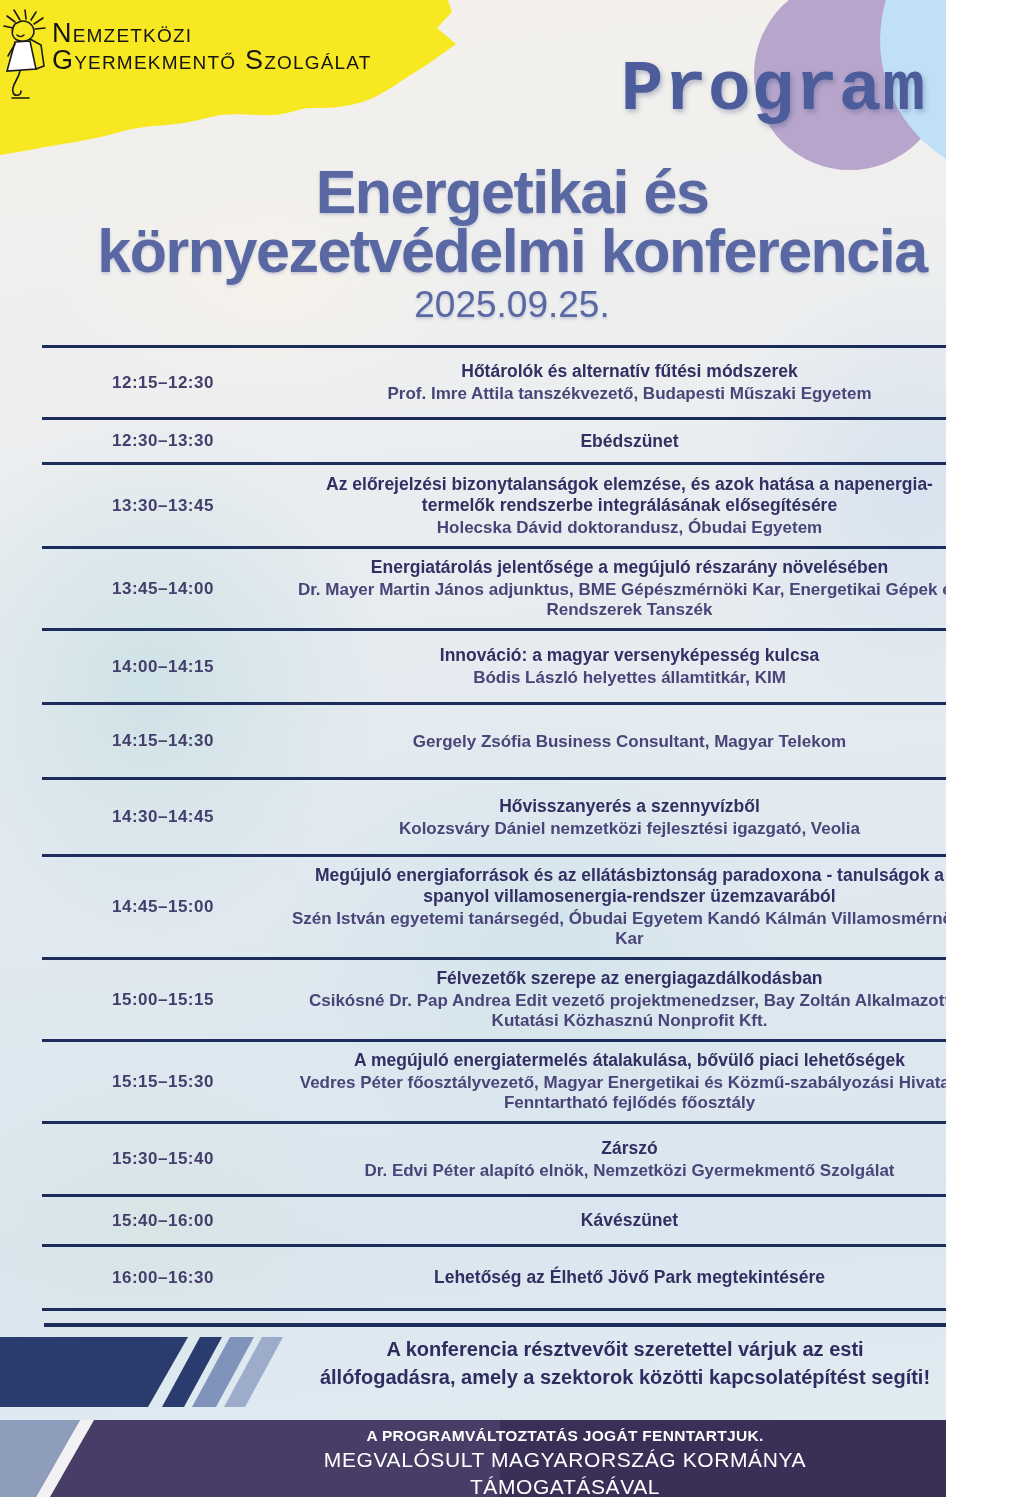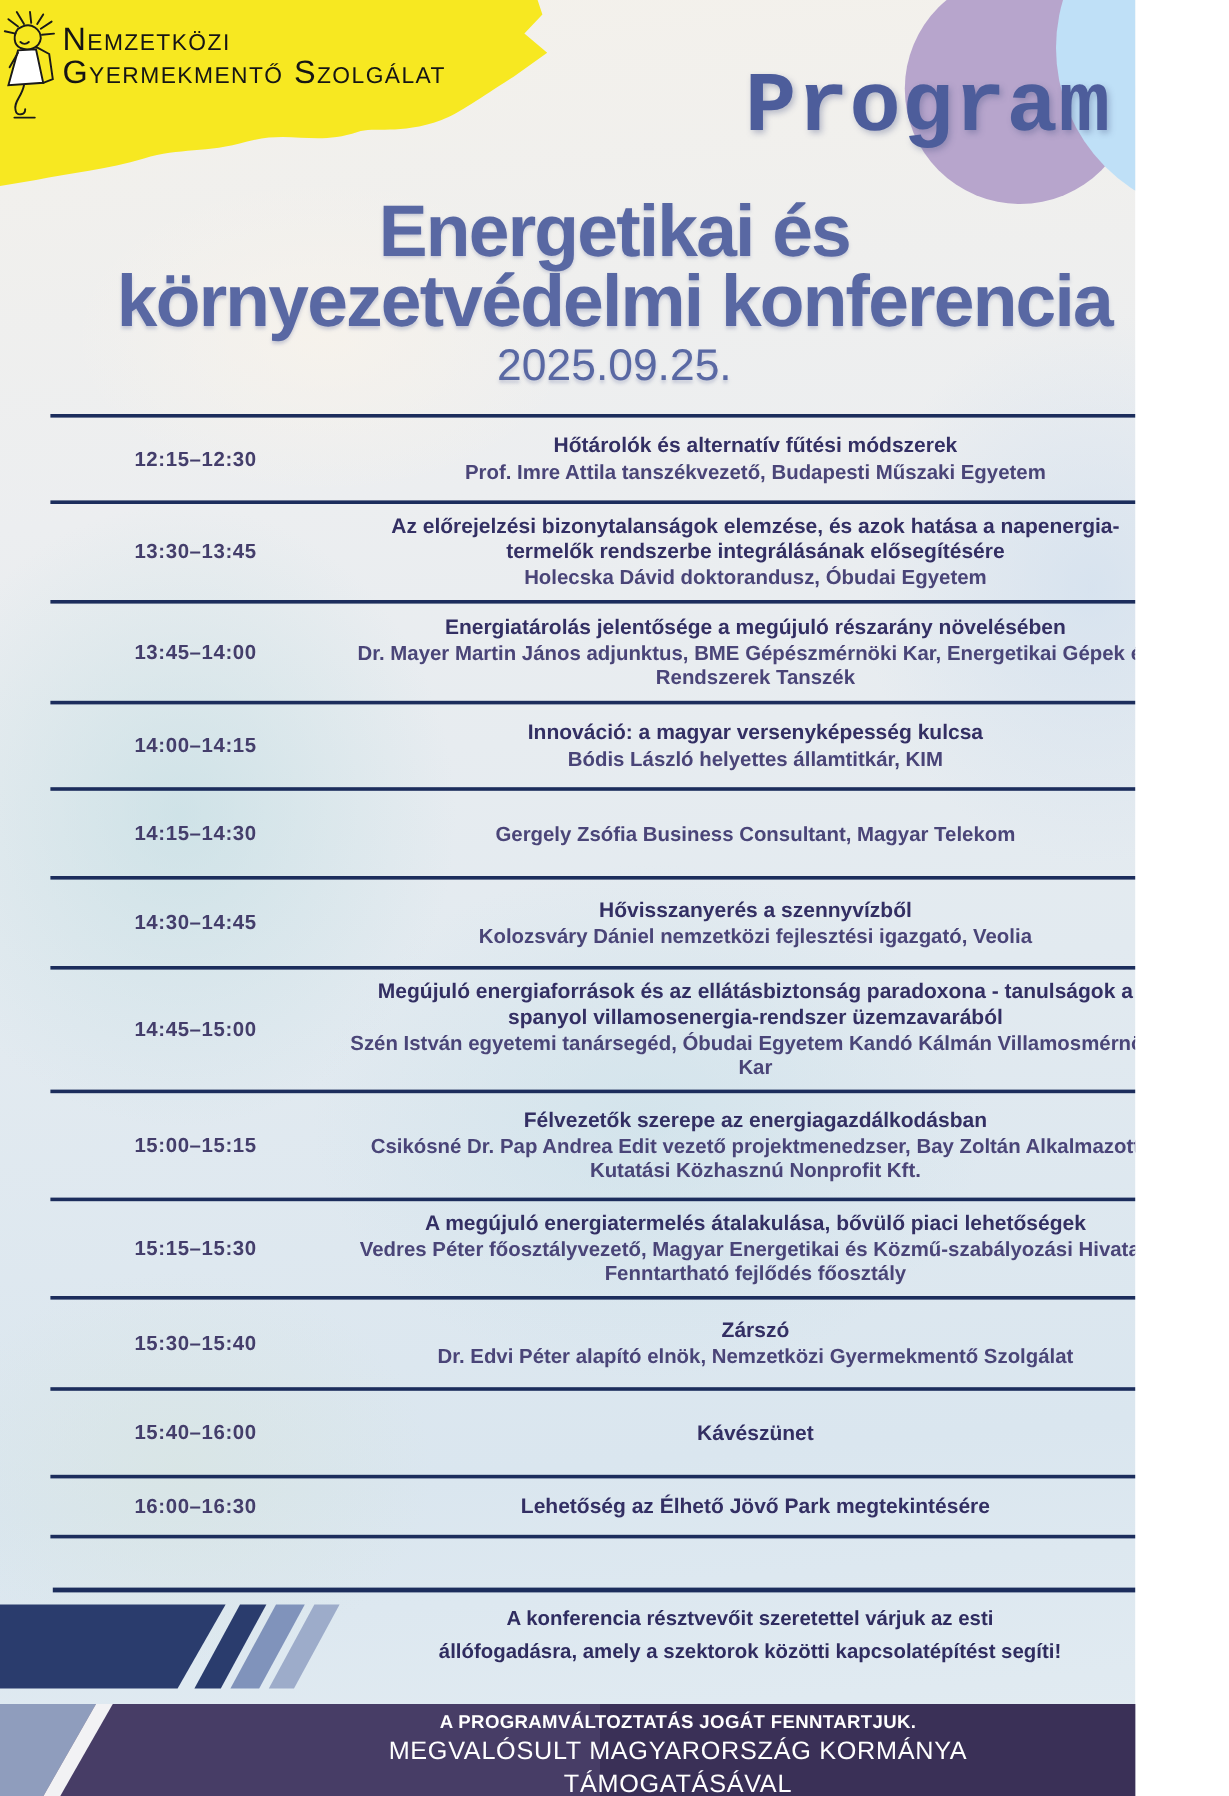--- a/index.html
+++ b/index.html
@@ -71,21 +71,21 @@
   .time{width:132px;margin-left:70px;flex:0 0 auto;font-weight:700;font-size:17px;letter-spacing:.5px;color:var(--time);}
   .cell{flex:1;text-align:center;padding:8px 6px 8px 42px;}
   .sess-title{font-weight:700;font-size:17.5px;line-height:21px;color:var(--title);max-width:660px;margin:0 auto;}
   .sess-speaker{font-weight:700;font-size:17px;line-height:20px;color:var(--speaker);max-width:690px;margin:2px auto 0;}
   .sess-speaker:empty{display:none;}
 
   
   .note-rule{position:absolute;left:44px;top:1323px;width:920px;height:4px;background:var(--line);}
   .stripes{position:absolute;left:0;top:1335px;}
   .note{position:absolute;left:265px;top:1335px;width:720px;text-align:center;
-    font-weight:700;font-size:17px;line-height:28px;color:#2f2c60;}
+    font-weight:700;font-size:20px;line-height:28px;color:#2f2c60;}
 
   
   .footer-band{position:absolute;left:0;top:1420px;width:1024px;height:77px;}
   .footer-text{position:absolute;left:205px;top:1427px;width:720px;text-align:center;color:#ffffff;}
   .footer-small{font-size:15.5px;font-weight:700;letter-spacing:.3px;}
   .footer-large{font-size:21px;font-weight:400;letter-spacing:.6px;margin-top:3px;line-height:24px;}
 </style>
 </head>
 <body>
 
@@ -140,20 +140,27 @@
 
   <div class="schedule" id="schedule-rows">
     <div class="row">
       <div class="time">12:15–12:30</div>
       <div class="cell">
         <div class="sess-title">Hőtárolók és alternatív fűtési módszerek</div>
         <div class="sess-speaker">Prof. Imre Attila tanszékvezető, Budapesti Műszaki Egyetem</div>
       </div>
     </div>
 
+    <div class="row">
+      <div class="time">12:30–13:30</div>
+      <div class="cell">
+        <div class="sess-title">Ebédszünet</div>
+
+      </div>
+    </div>
 
     <div class="row">
       <div class="time">13:30–13:45</div>
       <div class="cell">
         <div class="sess-title">Az előrejelzési bizonytalanságok elemzése, és azok hatása a napenergia-termelők rendszerbe integrálásának elősegítésére</div>
         <div class="sess-speaker">Holecska Dávid doktorandusz, Óbudai Egyetem</div>
       </div>
     </div>
 
     <div class="row">

